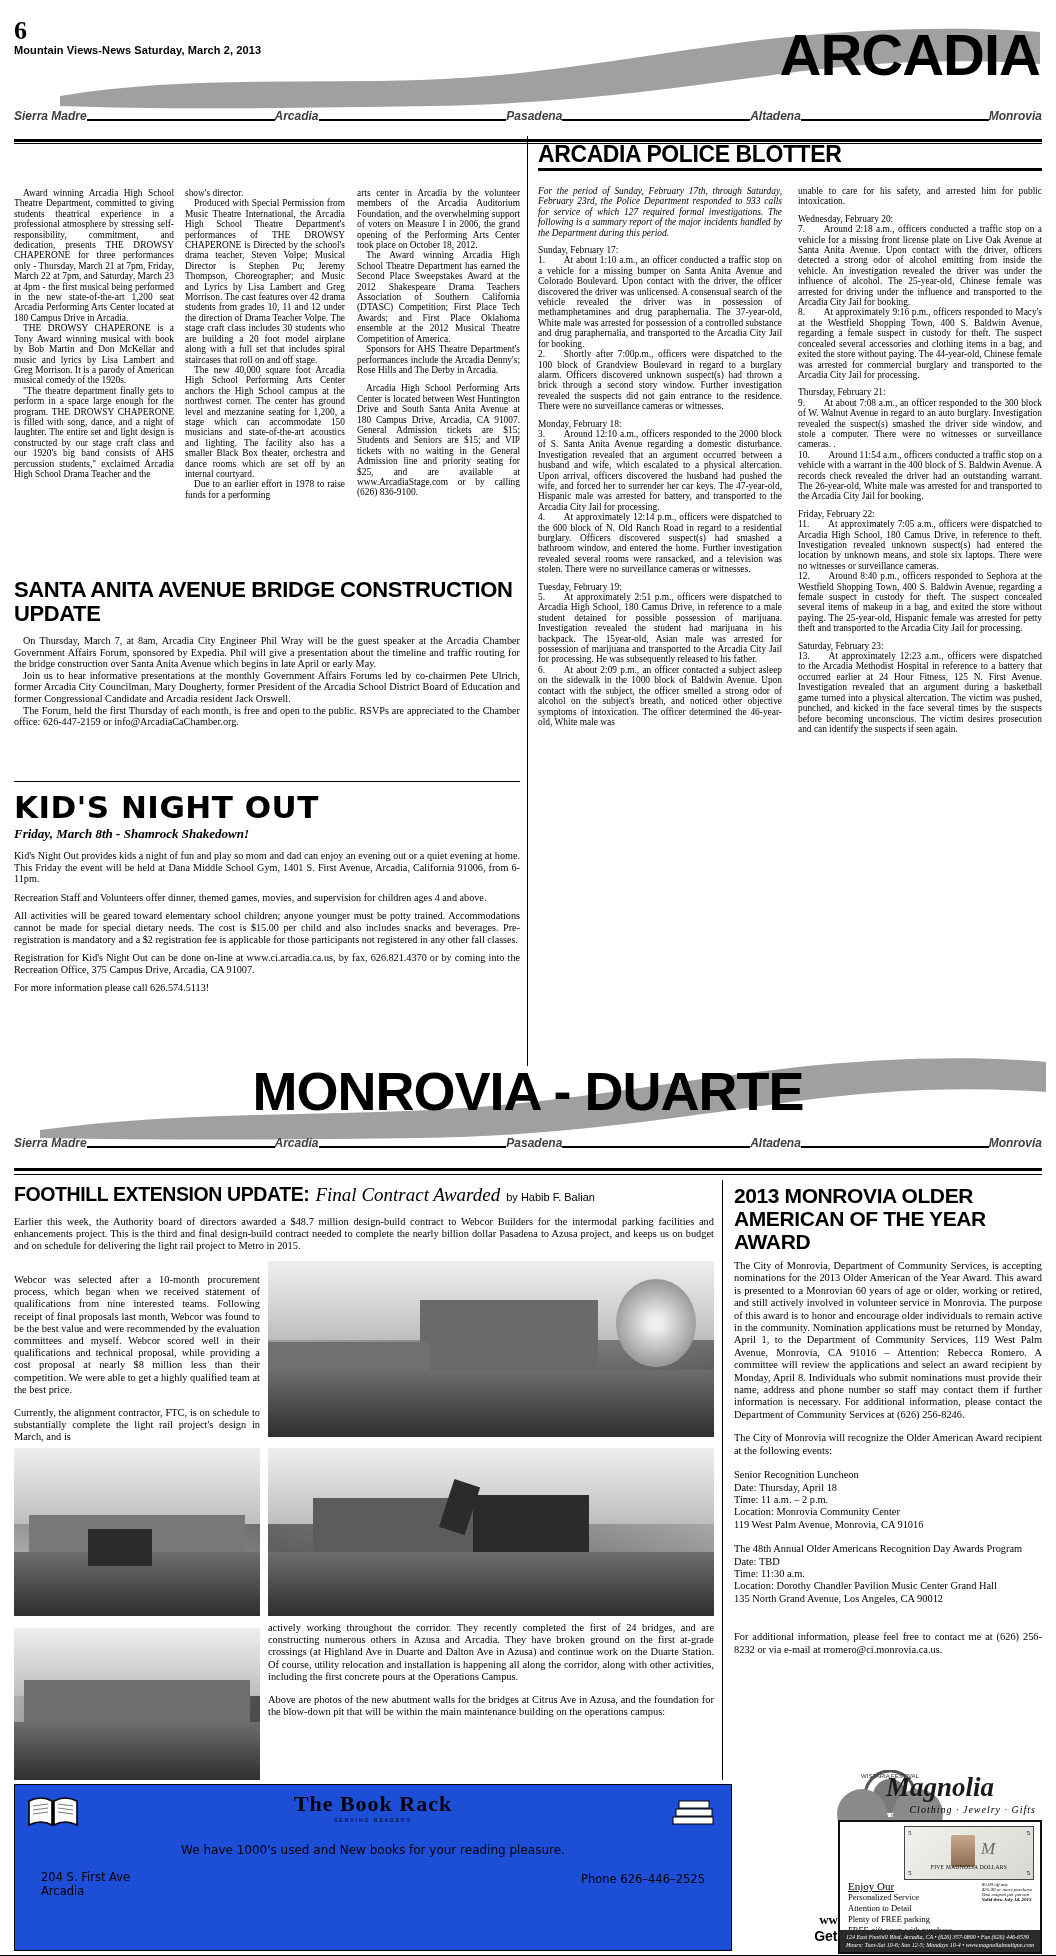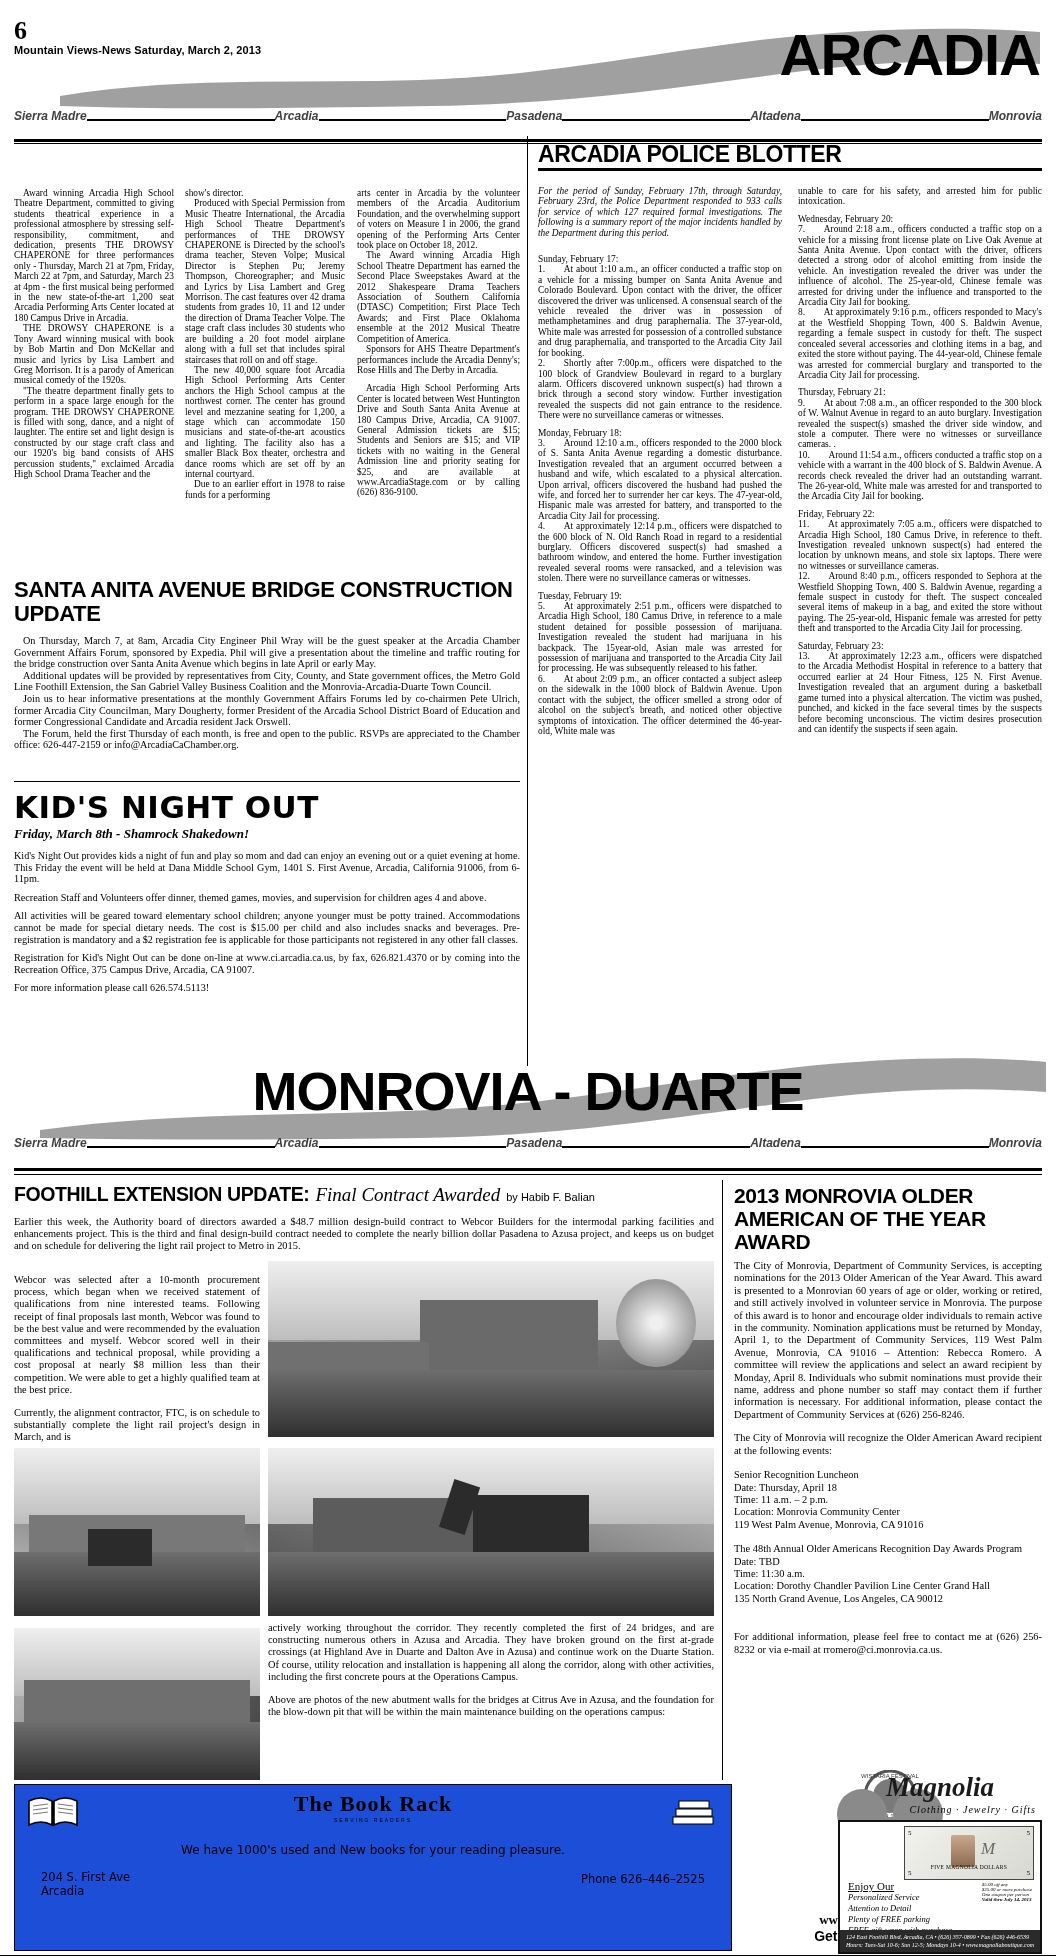--- a/index.html
+++ b/index.html
@@ -100,21 +100,21 @@
   .book-sub{font-family:"Liberation Sans",sans-serif;font-size:5px;letter-spacing:2px;}
   .book-q{font-family:"DejaVu Sans",sans-serif;font-size:13.5px;font-weight:bold;line-height:20px;}
   .book-b{font-family:"DejaVu Sans",sans-serif;font-size:12px;line-height:19px;}
   .book-sm{font-family:"DejaVu Sans",sans-serif;font-size:11.5px;}
 
   .wist .url{font-family:"Liberation Serif",serif;font-weight:bold;font-size:13px;}
   .wist .cta{font-family:"Liberation Sans",sans-serif;font-weight:bold;font-size:14px;}
 
   .mag-title{font-family:"Liberation Serif",serif;font-style:italic;font-weight:bold;font-size:27px;color:#1a1a1a;}
   .mag-sub{font-family:Liberation Serif, serif;font-style:italic;font-size:10px;letter-spacing:1px;}
-  .mag-li{font-family:"Liberation Serif",serif;font-style:italic;font-size:8.5px;line-height:11px;}
+  .mag-li{font-family:"Liberation Serif",serif;font-size:8.5px;line-height:11px;}
   .mag-foot{font-family:"Liberation Serif",serif;font-style:italic;font-size:6px;color:#fff;line-height:8px;}
   .bill{border:1px solid #444;background:linear-gradient(135deg,#f2f2ee,#d8d8d2);}
 
   
   .footer{
     position:absolute;left:0;bottom:0;width:1056px;height:18px;
     font-family:"Liberation Sans",sans-serif;font-size:10.5px;
     display:flex;align-items:center;justify-content:center;white-space:nowrap;
     border-top:1px solid #000;
   }
@@ -173,21 +173,20 @@
       <p>The Award winning Arcadia High School Theatre Department has earned the Second Place Sweepstakes Award at the 2012 Shakespeare Drama Teachers Association of Southern California (DTASC) Competition; First Place Tech Awards; and First Place Oklahoma ensemble at the 2012 Musical Theatre Competition of America.</p>
       <p>Sponsors for AHS Theatre Department's performances include the Arcadia Denny's; Rose Hills and The Derby in Arcadia.</p>
       <p style="margin-top:8px;">Arcadia High School Performing Arts Center is located between West Huntington Drive and South Santa Anita Avenue at 180 Campus Drive, Arcadia, CA 91007. General Admission tickets are $15; Students and Seniors are $15; and VIP tickets with no waiting in the General Admission line and priority seating for $25, and are available at www.ArcadiaStage.com or by calling (626) 836-9100.</p>
     </div>
   </div>
 
   <div style="position:absolute;left:14px;top:560px;width:506px;">
     <div class="hd-band">SANTA ANITA AVENUE BRIDGE CONSTRUCTION UPDATE</div>
     <div class="wide" style="margin-top:9px;">
       <p>On Thursday, March 7, at 8am, Arcadia City Engineer Phil Wray will be the guest speaker at the Arcadia Chamber Government Affairs Forum, sponsored by Expedia. Phil will give a presentation about the timeline and traffic routing for the bridge construction over Santa Anita Avenue which begins in late April or early May.</p>
-      <p>Additional updates will be provided by representatives from City, County, and State government offices, the Metro Gold Line Foothill Extension, the San Gabriel Valley Business Coalition and the Monrovia-Arcadia-Duarte Town Council.</p>
       <p>Join us to hear informative presentations at the monthly Government Affairs Forums led by co-chairmen Pete Ulrich, former Arcadia City Councilman, Mary Dougherty, former President of the Arcadia School District Board of Education and former Congressional Candidate and Arcadia resident Jack Orswell.</p>
       <p>The Forum, held the first Thursday of each month, is free and open to the public. RSVPs are appreciated to the Chamber office: 626-447-2159 or info@ArcadiaCaChamber.org.</p>
     </div>
   </div>
   <div class="rule-thin" style="position:absolute;left:14px;top:763px;width:506px;margin:0;"></div>
 
   <div style="position:absolute;left:14px;top:773px;width:506px;">
     <div class="hd-kno">KID'S NIGHT OUT</div>
     <div class="sub-ital">Friday, March 8th - Shamrock Shakedown!</div>
     <div class="wide">
@@ -201,21 +200,21 @@
 
   <div style="position:absolute;left:527px;top:118px;width:1px;height:930px;background:#000;"></div>
 
   <div style="position:absolute;left:538px;top:124px;width:504px;">
     <div class="hd-blotter">ARCADIA POLICE BLOTTER</div>
     <div class="hd-underline"></div>
   </div>
   <div class="colwrap" style="left:538px;top:168px;width:244px;">
     <div class="col">
       <p class="noind intro-ital">For the period of Sunday, February 17th, through Saturday, February 23rd, the Police Department responded to 933 calls for service of which 127 required formal investigations. The following is a summary report of the major incidents handled by the Department during this period.</p>
-      <p class="noind" style="margin-top:16px;">Sunday, February 17:</p>
+      <p class="noind" style="margin-top:7px;">Sunday, February 17:</p>
       <p class="noind">1.  At about 1:10 a.m., an officer conducted a traffic stop on a vehicle for a missing bumper on Santa Anita Avenue and Colorado Boulevard. Upon contact with the driver, the officer discovered the driver was unlicensed. A consensual search of the vehicle revealed the driver was in possession of methamphetamines and drug paraphernalia. The 37-year-old, White male was arrested for possession of a controlled substance and drug paraphernalia, and transported to the Arcadia City Jail for booking.</p>
       <p class="noind">2.  Shortly after 7:00p.m., officers were dispatched to the 100 block of Grandview Boulevard in regard to a burglary alarm. Officers discovered unknown suspect(s) had thrown a brick through a second story window. Further investigation revealed the suspects did not gain entrance to the residence. There were no surveillance cameras or witnesses.</p>
       <p class="noind" style="margin-top:7px;">Monday, February 18:</p>
       <p class="noind">3.  Around 12:10 a.m., officers responded to the 2000 block of S. Santa Anita Avenue regarding a domestic disturbance. Investigation revealed that an argument occurred between a husband and wife, which escalated to a physical altercation. Upon arrival, officers discovered the husband had pushed the wife, and forced her to surrender her car keys. The 47-year-old, Hispanic male was arrested for battery, and transported to the Arcadia City Jail for processing.</p>
       <p class="noind">4.  At approximately 12:14 p.m., officers were dispatched to the 600 block of N. Old Ranch Road in regard to a residential burglary. Officers discovered suspect(s) had smashed a bathroom window, and entered the home. Further investigation revealed several rooms were ransacked, and a television was stolen. There were no surveillance cameras or witnesses.</p>
       <p class="noind" style="margin-top:7px;">Tuesday, February 19:</p>
       <p class="noind">5.  At approximately 2:51 p.m., officers were dispatched to Arcadia High School, 180 Camus Drive, in reference to a male student detained for possible possession of marijuana. Investigation revealed the student had marijuana in his backpack. The 15year-old, Asian male was arrested for possession of marijuana and transported to the Arcadia City Jail for processing. He was subsequently released to his father.</p>
       <p class="noind">6.  At about 2:09 p.m., an officer contacted a subject asleep on the sidewalk in the 1000 block of Baldwin Avenue. Upon contact with the subject, the officer smelled a strong odor of alcohol on the subject's breath, and noticed other objective symptoms of intoxication. The officer determined the 46-year-old, White male was</p>
     </div>
   </div>
@@ -324,21 +323,21 @@
         <div>Date: Thursday, April 18</div>
         <div>Time: 11 a.m. – 2 p.m.</div>
         <div>Location: Monrovia Community Center</div>
         <div>119 West Palm Avenue, Monrovia, CA 91016</div>
       </div>
 
       <div style="margin-top:12px;">
         <div>The 48th Annual Older Americans Recognition Day Awards Program</div>
         <div>Date: TBD</div>
         <div>Time: 11:30 a.m.</div>
-        <div>Location: Dorothy Chandler Pavilion Line Center Grand Hall</div>
+        <div>Location: Dorothy Chandler Pavilion Music Center Grand Hall</div>
         <div>135 North Grand Avenue, Los Angeles, CA 90012</div>
       </div>
 
       <p class="noind" style="text-indent:0;margin-top:26px;">For additional information, please feel free to contact me at (626) 256-8232 or via e-mail at rromero@ci.monrovia.ca.us.</p>
     </div>
   </div>
 
   <div class="ad" style="left:14px;top:1766px;width:716px;height:165px;">
     <div style="display:flex;align-items:flex-start;padding:6px 10px 0 10px;">
       <svg width="56" height="40" viewBox="0 0 56 40">

